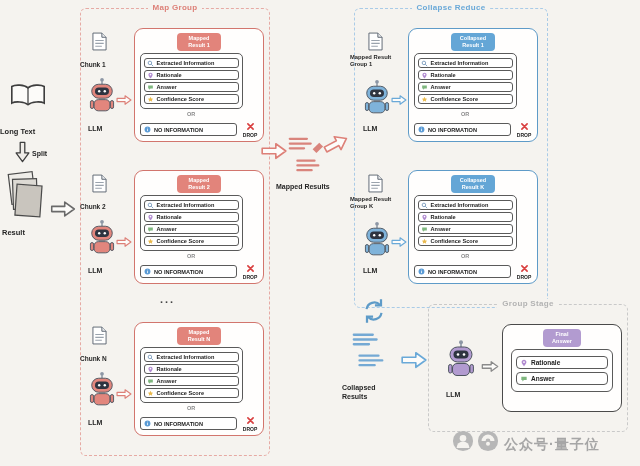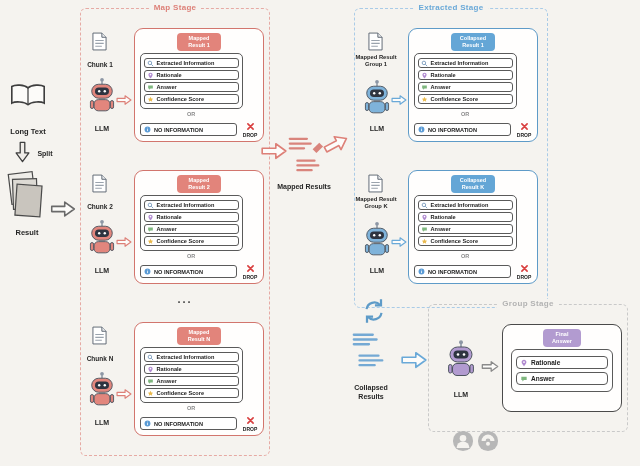--- a/index.html
+++ b/index.html
@@ -7,21 +7,21 @@
   .canvas{position:relative;width:640px;height:466px;background:#f5f3ef;overflow:hidden}
   .abs{position:absolute}
   svg{display:block}
   .stage{position:absolute;border:1.5px dashed;border-radius:6px}
   .map-stage{border-color:#e6aaa4}
   .collapse-stage{border-color:#a9cbe7}
   .reduce-stage{border-color:#c9c9c9}
   .stage-title{position:absolute;text-align:center;font-size:8px;font-weight:bold;letter-spacing:.3px}
   .stage-title span{background:#f5f3ef;padding:0 5px}
   .map-c{color:#dd8078}.col-c{color:#6aa9d8}.red-c{color:#b3b3b3}
-  .lbl{position:absolute;font-weight:bold;color:#262626;text-align:center;line-height:1.25}
+  .lbl{position:absolute;font-weight:bold;color:#262626;line-height:1.25}
   .result-box{position:absolute;width:130px;height:114px;background:#fffefd;border:1.5px solid;border-radius:9px}
   .map-box{border-color:#d2756d}
   .col-box{border-color:#5e9bc8}
   .badge{margin:4px auto 2px;width:44px;color:#fff;font-weight:bold;font-size:5.5px;line-height:1.3;text-align:center;border-radius:4px;padding:2px 3px}
   .map-bg{background:#e2847b}.col-bg{background:#64a6d6}.fin-bg{background:#b29bd0}
   .rows-box{margin:0 20px 0 5px;border:1px solid #5a5a5a;border-radius:5px;background:#fff;padding:2px 3px}
   .row{display:flex;align-items:center;gap:2.5px;height:10px;margin:2px 0;border:1px solid #5a5a5a;border-radius:3px;background:#fff;padding:0 2px;font-size:5.6px;font-weight:bold;color:#222;white-space:nowrap}
   .ric{width:7px;height:7px;flex:0 0 auto}
   .ric svg{width:7px;height:7px}
   .or-label{margin:2px 0 0 5px;width:102px;text-align:center;font-size:5.5px;font-weight:bold;color:#8a8a8a}
@@ -62,21 +62,21 @@
       </svg>
   </div>
   <div class="lbl" style="left:2px;top:228px;width:50px;font-size:7.5px">Result</div>
   <div class="abs" style="left:50px;top:199px">
     <svg width="26" height="20" viewBox="0 0 30 22">
         <path d="M2 8h15V3l11 8-11 8v-5H2z" fill="#fdfcfa" stroke="#6a6a6a" stroke-width="1.8" stroke-linejoin="round"></path>
       </svg>
   </div>
 
   <div class="stage map-stage" style="left:80px;top:8px;width:190px;height:448px"></div>
-  <div class="stage-title map-c" style="left:80px;top:3px;width:190px"><span>Map Stage</span></div>
+  <div class="stage-title map-c" style="left:80px;top:3px;width:190px"><span>Map Group</span></div>
 
   <div class="abs" style="left:92px;top:32px">
     <svg width="15" height="19" viewBox="0 0 16 20">
         <path d="M1 1h9.5L15 5.5V19H1z" fill="#fff" stroke="#5b6470"></path>
         <path d="M10.5 1v4.5H15" fill="#e7e9ec" stroke="#5b6470"></path>
         <path d="M3.5 9h9M3.5 12h9M3.5 15h7" stroke="#9aa3ad" stroke-width="1.1"></path>
       </svg>
   </div>
   <div class="lbl" style="left:80px;top:61px;width:40px;font-size:6.5px">Chunk 1</div>
   <div class="abs" style="left:88px;top:76px">
@@ -346,21 +346,21 @@
       </svg>
   </div>
   <div class="lbl" style="left:276px;top:183px;width:56px;font-size:7px">Mapped Results</div>
   <div class="abs" style="left:322px;top:134px;transform:rotate(-28deg)">
     <svg width="28" height="20" viewBox="0 0 30 22">
         <path d="M2 8h15V3l11 8-11 8v-5H2z" fill="#fdfcfa" stroke="#dd8078" stroke-width="1.8" stroke-linejoin="round"></path>
       </svg>
   </div>
 
   <div class="stage collapse-stage" style="left:354px;top:8px;width:194px;height:300px"></div>
-  <div class="stage-title col-c" style="left:354px;top:3px;width:194px"><span>Extracted Stage</span></div>
+  <div class="stage-title col-c" style="left:354px;top:3px;width:194px"><span>Collapse Reduce</span></div>
 
   <div class="abs" style="left:368px;top:32px">
     <svg width="15" height="19" viewBox="0 0 16 20">
         <path d="M1 1h9.5L15 5.5V19H1z" fill="#fff" stroke="#5b6470"></path>
         <path d="M10.5 1v4.5H15" fill="#e7e9ec" stroke="#5b6470"></path>
         <path d="M3.5 9h9M3.5 12h9M3.5 15h7" stroke="#9aa3ad" stroke-width="1.1"></path>
       </svg>
   </div>
   <div class="lbl" style="left:350px;top:54px;width:52px;font-size:5.8px">Mapped Result Group 1</div>
   <div class="abs" style="left:363px;top:78px">
@@ -602,14 +602,15 @@
       </svg>
   </div>
   <div class="abs" style="left:477px;top:430px">
     <svg width="22" height="22" viewBox="0 0 24 24">
         <circle cx="12" cy="12" r="11" fill="#b7b7b7"></circle>
         <path d="M5 12a7 7 0 0 1 14 0z" fill="#f5f3ef"></path>
         <circle cx="12" cy="12" r="2.6" fill="#b7b7b7"></circle>
         <circle cx="12" cy="15" r="2.2" fill="#f5f3ef"></circle>
       </svg>
   </div>
+  <div class="wm-text">公众号·量子位</div>
 
 </div>
 
 </body></html>

